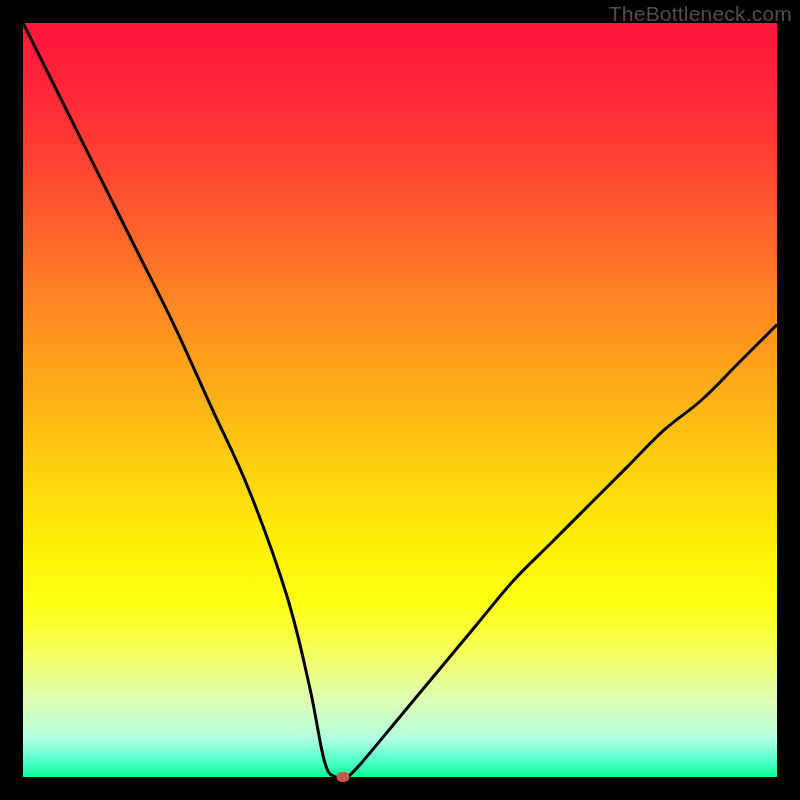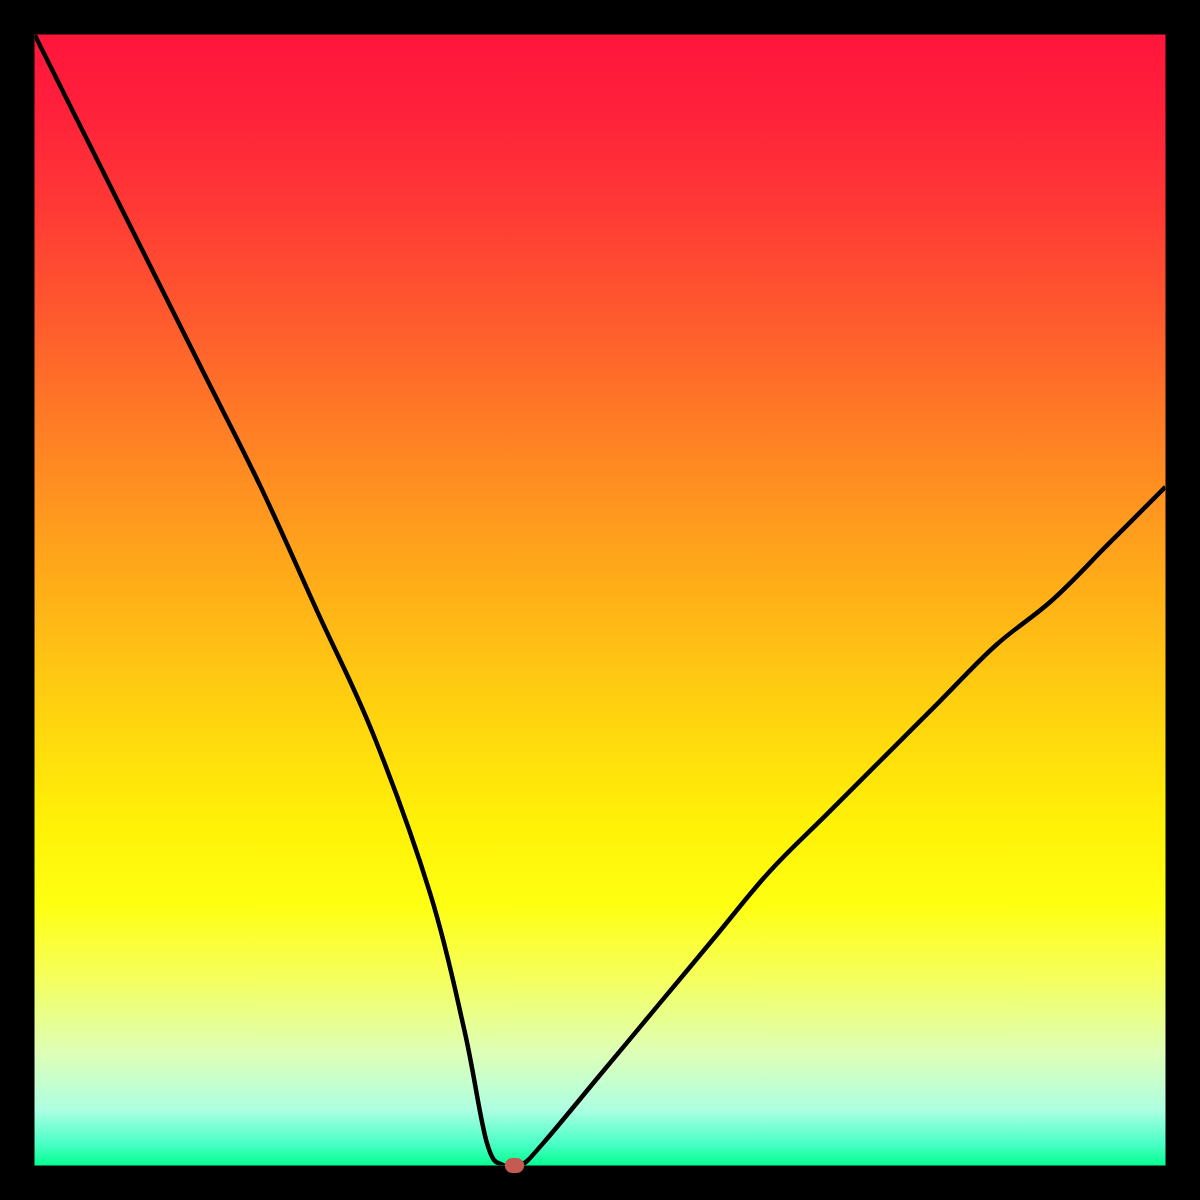--- a/index.html
+++ b/index.html
@@ -63,20 +63,21 @@
     color: #4f4f4f;
     font-size: 21px;
     font-weight: 500;
     letter-spacing: 0.2px;
   }
 </style>
 </head>
 <body>
 
 <div class="frame">
+  <div class="watermark">TheBottleneck.com</div>
 
   <div class="plot">
     <svg class="curve" viewBox="0 0 754 754" preserveAspectRatio="none">
       <path fill="none" stroke="#000" stroke-width="3" stroke-linejoin="round" d="M 0 0 C 6.7860000000000005 13.571999999999996, 24.128 48.255999999999986, 37.7 75.39999999999998 C 51.272000000000006 102.54399999999997, 61.82800000000001 123.65599999999995, 75.4 150.79999999999995 C 88.97200000000001 177.94399999999996, 99.52799999999999 199.05600000000004, 113.1 226.20000000000005 C 126.672 253.34400000000005, 137.228 273.09880000000004, 150.8 301.6 C 164.372 330.1012, 174.928 354.6816, 188.5 384.54 C 202.072 414.39840000000004, 212.628 433.55, 226.2 467.48 C 239.772 501.41, 253.0424 537.7528, 263.9 573.04 C 274.75759999999997 608.3272, 279.734 633.6616, 286.52 663.52 C 293.306 693.3783999999999, 296.8498 722.6336, 301.6 738.92 C 306.35020000000003 755.2063999999999, 308.8384 751.2856, 312.90999999999997 754 C 316.98159999999996 756.7144, 319.46979999999996 756.7144, 324.21999999999997 754 C 328.9702 751.2856, 329.7996 749.7776, 339.3 738.92 C 348.8004 728.0623999999999, 363.428 709.9663999999999, 377 693.68 C 390.572 677.3936, 401.12800000000004 664.7263999999999, 414.70000000000005 648.4399999999999 C 428.27200000000005 632.1536, 438.828 619.4864, 452.4 603.2 C 465.972 586.9136000000001, 476.528 572.8892000000001, 490.1 557.96 C 503.672 543.0308, 514.228 533.832, 527.8 520.26 C 541.372 506.688, 551.928 496.132, 565.5 482.56 C 579.072 468.988, 589.628 458.432, 603.2 444.86 C 616.772 431.288, 627.328 419.3748, 640.9 407.15999999999997 C 654.472 394.94519999999994, 665.028 389.2148, 678.6 377 C 692.172 364.7852, 702.728 352.87199999999996, 716.3 339.29999999999995 C 729.872 325.72799999999995, 747.2139999999999 308.386, 754 301.6"></path>
     </svg>
     <div class="marker" style="left: 320.45px; top: 754px;"></div>
   </div>
 </div>
 
 </body></html>

